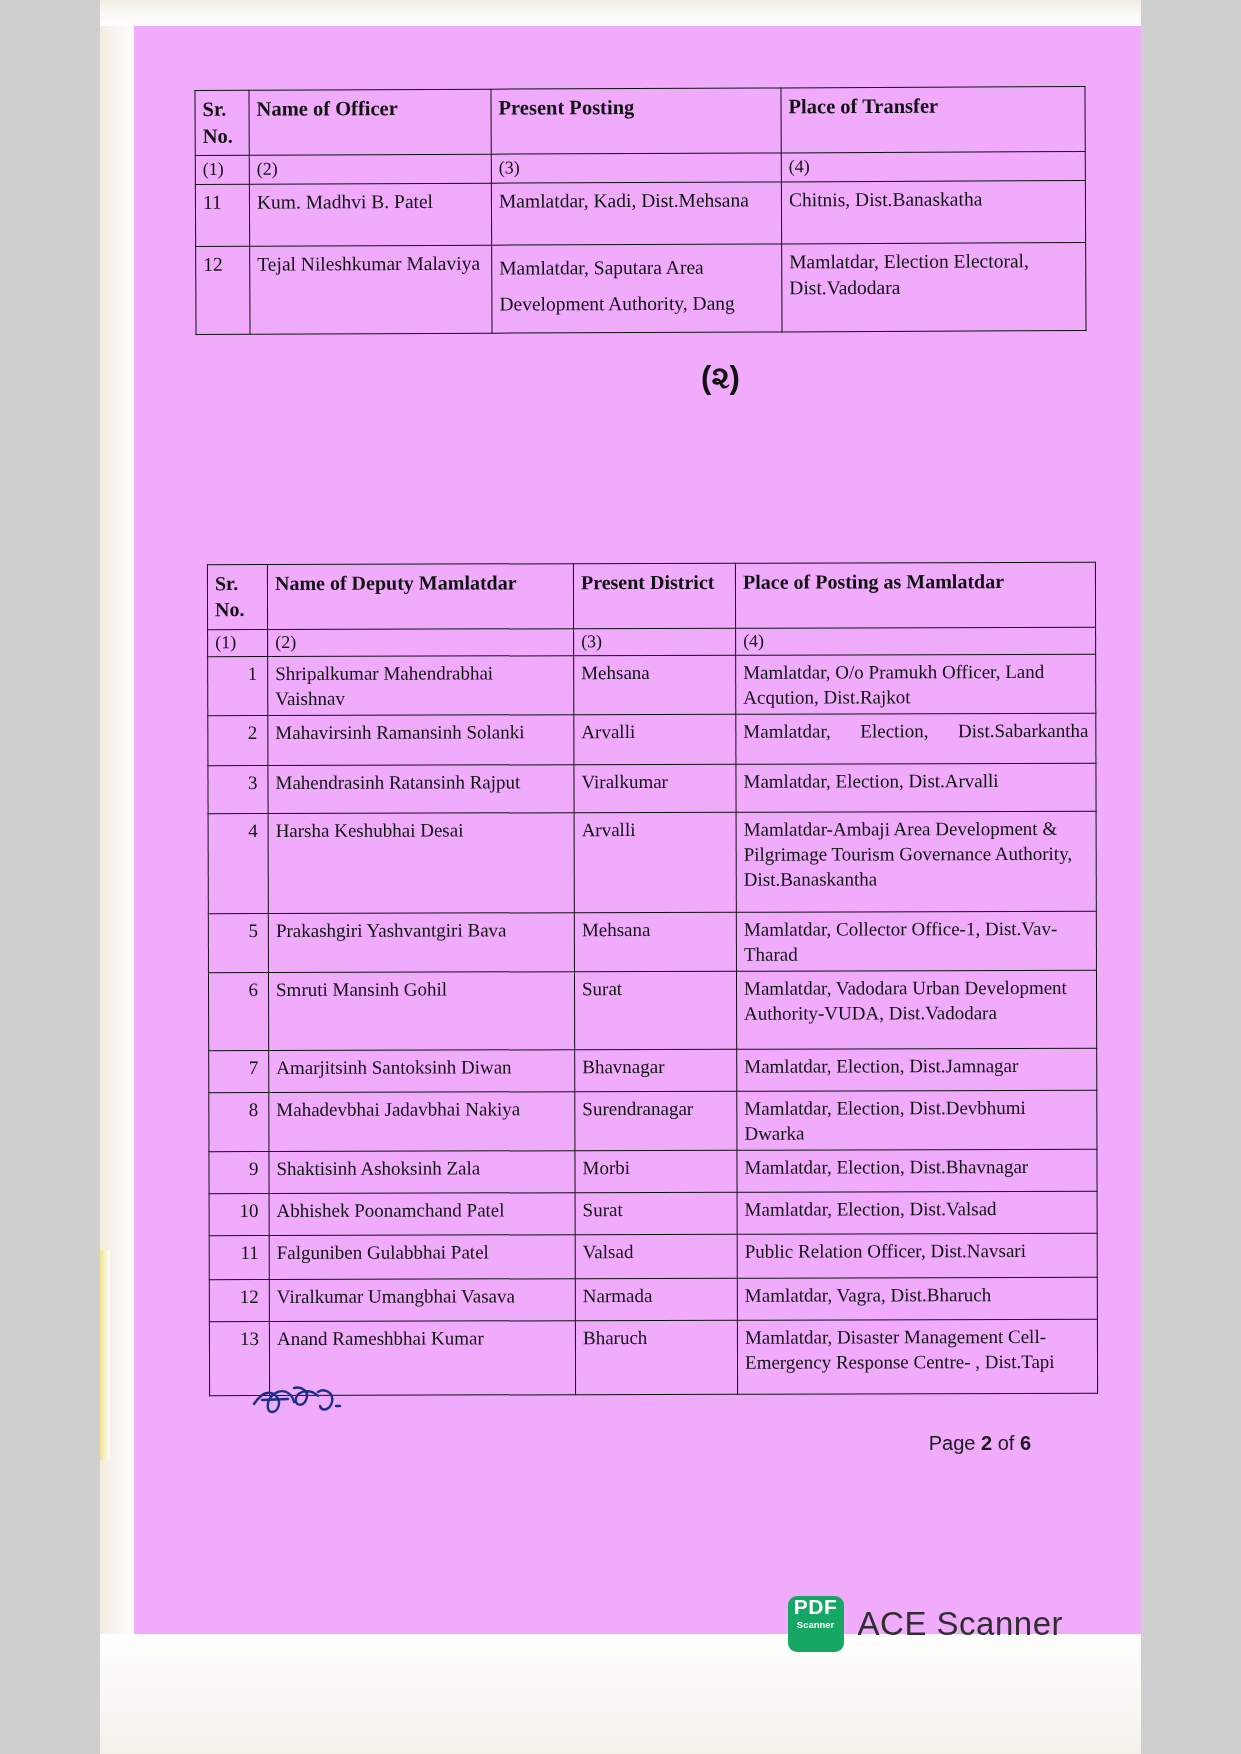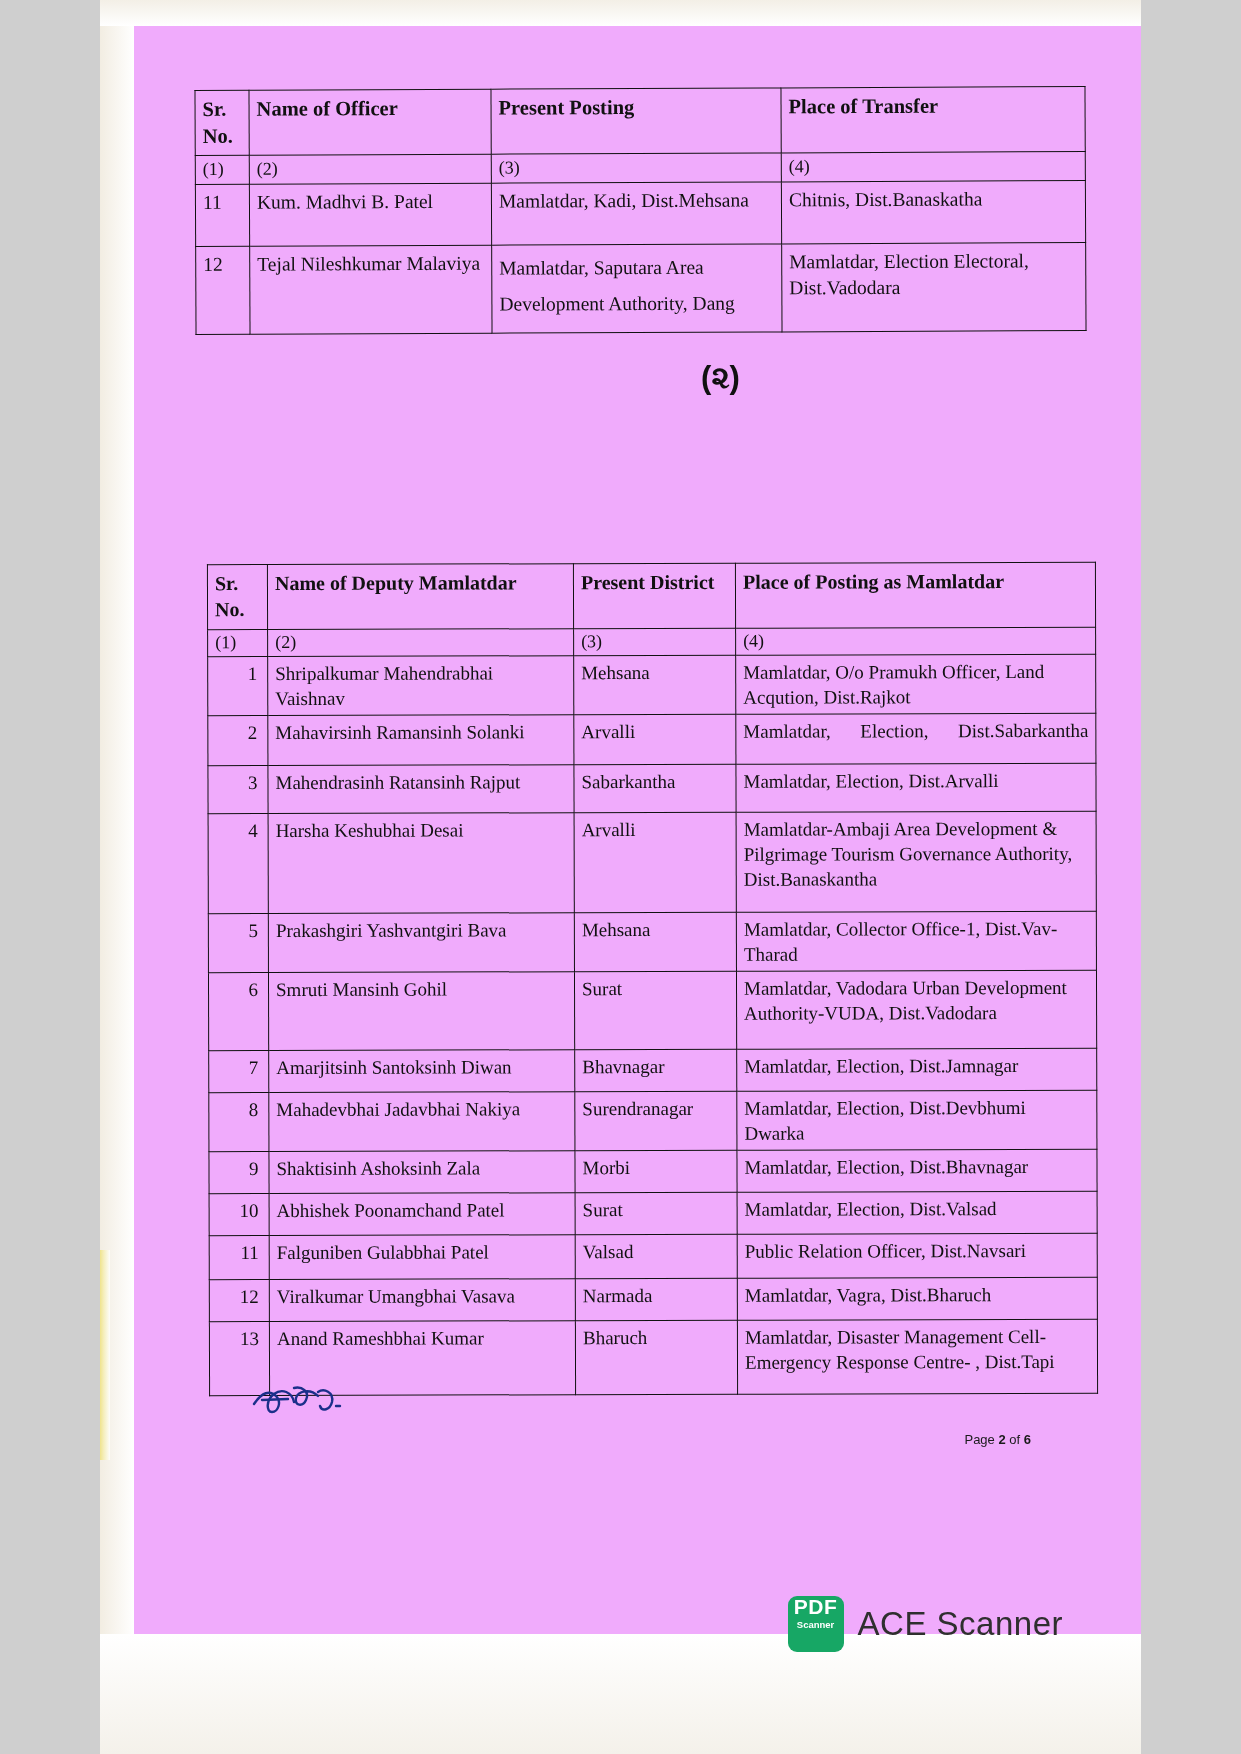--- a/index.html
+++ b/index.html
@@ -136,21 +136,21 @@
     width: 110px;
     height: 52px;
   }
 
   
   .page-footer {
     position: absolute;
     right: 110px;
     top: 1432px;
     font-family: "Liberation Sans", "DejaVu Sans", sans-serif;
-    font-size: 13px;
+    font-size: 20px;
     color: #1b1b1b;
   }
   .page-footer b { font-weight: bold; }
 
   
   .watermark {
     position: absolute;
     right: 78px;
     top: 1596px;
     display: flex;
@@ -257,21 +257,21 @@
       </tr>
       <tr style="height:50px;">
         <td class="sr">2</td>
         <td>Mahavirsinh Ramansinh Solanki</td>
         <td>Arvalli</td>
         <td class="just">Mamlatdar, Election, Dist.Sabarkantha</td>
       </tr>
       <tr style="height:48px;">
         <td class="sr">3</td>
         <td>Mahendrasinh Ratansinh Rajput</td>
-        <td>Sabarkantha</td>
+        <td>Viralkumar</td>
         <td>Mamlatdar, Election, Dist.Arvalli</td>
       </tr>
       <tr style="height:100px;">
         <td class="sr">4</td>
         <td>Harsha Keshubhai Desai</td>
         <td>Arvalli</td>
         <td class="justl">Mamlatdar-Ambaji Area Development &amp; Pilgrimage Tourism Governance Authority, Dist.Banaskantha</td>
       </tr>
       <tr style="height:54px;">
         <td class="sr">5</td>

